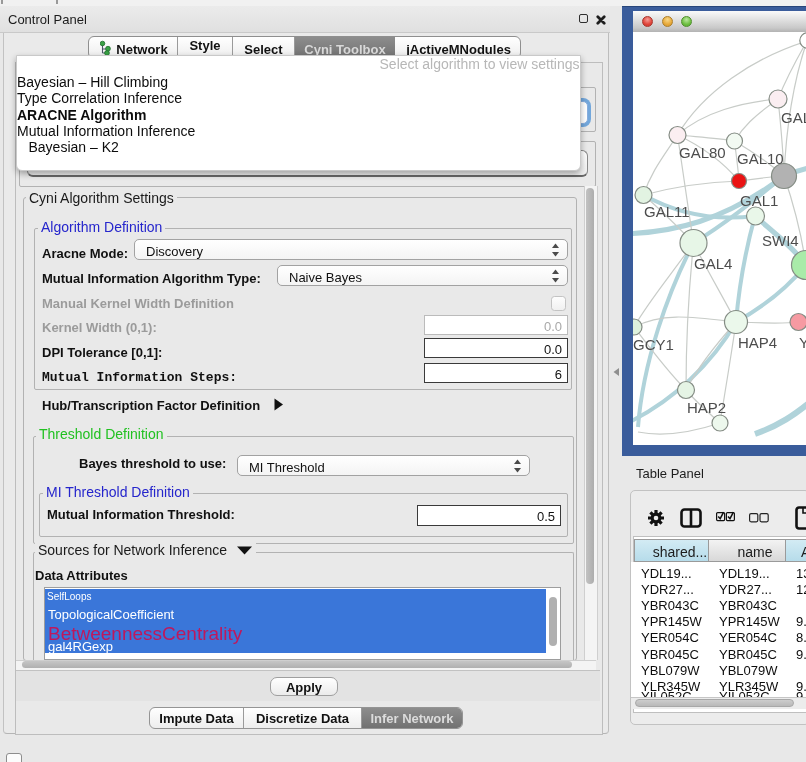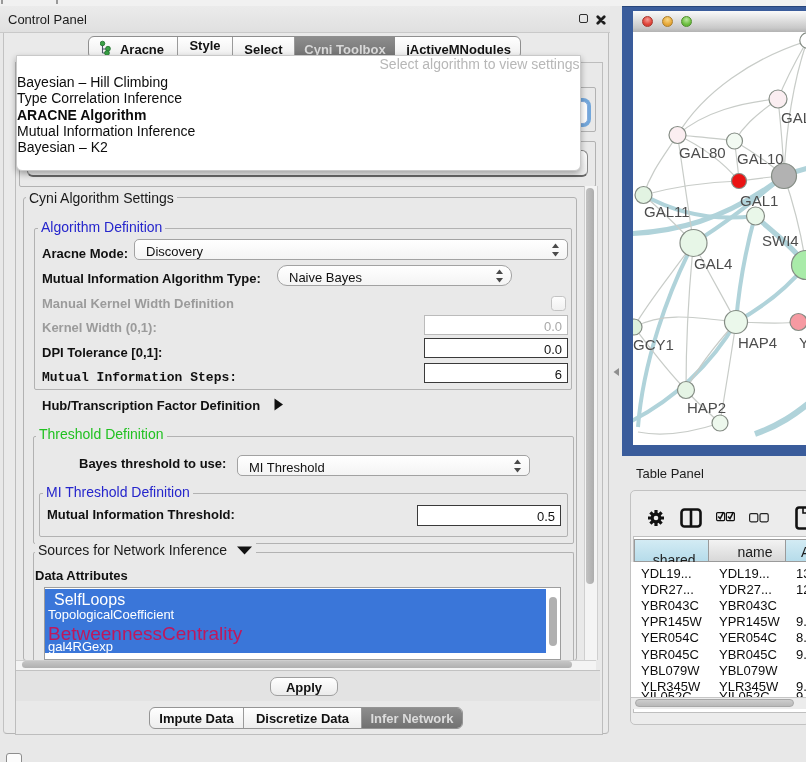--- a/index.html
+++ b/index.html
@@ -35,21 +35,21 @@
 <div class="abs" style="left:3px;top:33px;width:606px;height:701px;background:#eaeaea;border-left:1px solid #c2c2c2;border-right:1px solid #bdbdbd;border-bottom:1px solid #b5b5b5;border-radius:0 0 4px 4px;box-sizing:border-box;"></div>
 
 <div class="abs" id="tabs" style="left:88px;top:36px;width:433px;height:23px;border:1px solid #8f8f8f;border-radius:6px;background:linear-gradient(#ffffff,#ededed);box-sizing:border-box;overflow:hidden;">
   <div style="position:absolute;left:0;top:0;width:89px;height:23px;border-right:1px solid #9a9a9a;box-sizing:border-box;"></div>
   <svg style="position:absolute;left:11px;top:3px;" width="13" height="16" viewBox="0 0 13 16">
     <path d="M2.5 4 L2.5 13 M2.5 9 L7.5 9 M2.5 13 L6.5 13" stroke="#4a5568" stroke-width="1.1" fill="none"></path>
     <circle cx="2.5" cy="3.5" r="2.3" fill="#3aa246" stroke="#1f6e2c" stroke-width="0.8"></circle>
     <circle cx="8" cy="8.7" r="2.4" fill="#3aa246" stroke="#1f6e2c" stroke-width="0.8"></circle>
     <circle cx="7" cy="13" r="2.4" fill="#3aa246" stroke="#1f6e2c" stroke-width="0.8"></circle>
   </svg>
-  <div style="position:absolute;left:22px;top:4.5px;width:62px;text-align:center;font-size:13px;font-weight:bold;color:#111;">Aracne</div>
+  <div style="position:absolute;left:22px;top:4.5px;width:62px;text-align:center;font-size:13px;font-weight:bold;color:#111;">Network</div>
   <div style="position:absolute;left:89px;top:0;width:55px;height:23px;border-right:1px solid #9a9a9a;box-sizing:border-box;text-align:center;font-size:13px;font-weight:bold;color:#111;padding-top:1px;">Style</div>
   <div style="position:absolute;left:144px;top:0;width:62px;height:23px;border-right:1px solid #9a9a9a;box-sizing:border-box;text-align:center;font-size:13px;font-weight:bold;color:#111;padding-top:4.5px;">Select</div>
   <div style="position:absolute;left:206px;top:0;width:100px;height:23px;background:linear-gradient(#8d8d8d,#6f6f6f);text-align:center;font-size:13px;font-weight:bold;color:#d9d9d9;padding-top:4.5px;box-sizing:border-box;">Cyni Toolbox</div>
   <div style="position:absolute;left:306px;top:0;width:127px;height:23px;text-align:center;font-size:13px;font-weight:bold;color:#111;padding-top:4.5px;box-sizing:border-box;">jActiveMNodules</div>
 </div>
 
 <div class="abs" style="left:15px;top:62px;width:586px;height:671px;border:1px solid #bdbdbd;background:#e9e9e9;"></div>
 
 <div class="etch" style="left:19px;top:87px;width:575px;height:43px;"></div>
 <div class="abs" style="left:27px;top:101px;width:561px;height:23px;border:1px solid #88aede;border-radius:5px;background:#fff;box-shadow:0 0 0 3px rgba(85,150,215,0.8);box-sizing:border-box;"></div>
@@ -67,21 +67,21 @@
 <div class="lbl b" style="left:42px;top:246px;">Aracne Mode:</div>
 <div class="combo" style="left:134px;top:239px;width:434px;height:21px;">
   <div class="ct">Discovery</div>
   <svg class="updn" viewBox="0 0 9 14">
       <path d="M4.5 0.5 L8 5 L1 5 Z" fill="#4a4a4a"></path>
       <path d="M4.5 13.5 L8 9 L1 9 Z" fill="#4a4a4a"></path>
     </svg>
 </div>
 
 <div class="lbl b" style="left:42px;top:271px;">Mutual Information Algorithm Type:</div>
-<div class="combo" style="left:277px;top:265px;width:235px;height:21px;border-radius:10px;">
+<div class="combo" style="left:277px;top:265px;width:291px;height:21px;">
   <div class="ct">Naive Bayes</div>
   <svg class="updn" viewBox="0 0 9 14">
       <path d="M4.5 0.5 L8 5 L1 5 Z" fill="#4a4a4a"></path>
       <path d="M4.5 13.5 L8 9 L1 9 Z" fill="#4a4a4a"></path>
     </svg>
 </div>
 
 <div class="lbl b gray" style="left:42px;top:296px;">Manual Kernel Width Definition</div>
 <div class="abs" style="left:551px;top:296px;width:13px;height:13px;border:1px solid #c3c3c3;border-radius:3.5px;background:linear-gradient(#fdfdfd,#f0f0f0);"></div>
 
@@ -117,21 +117,21 @@
 <div class="fld" style="left:417px;top:505px;width:144px;height:21px;border:1.5px solid #3a3a3a;padding-top:3px;">0.5</div>
 
 <div class="etch" style="left:33px;top:552px;width:539px;height:107px;border-bottom:none;border-radius:2px 2px 0 0;"></div>
 <div class="gtitle" style="left:35px;top:543px;color:#1a1a1a;">Sources for Network Inference <svg width="17" height="9" viewBox="0 0 16 9" style="margin-left:5px;">
       <path d="M0.5 0.5 L15.5 0.5 L8 8.5 Z" fill="#111"></path>
     </svg></div>
 
 <div class="lbl b" style="left:35px;top:568px;">Data Attributes</div>
 <div class="abs" style="left:44px;top:587px;width:517px;height:73px;border:1px solid #9d9d9d;background:#fff;box-sizing:border-box;">
   <div style="position:absolute;left:0;top:1px;width:501px;height:64px;background:#3a76d9;"></div>
-  <div style="position:absolute;left:9px;top:2.5px;font-size:16px;color:#fff;">SelfLoops</div>
+  <div style="position:absolute;left:2px;top:2.5px;font-size:10px;color:#fff;">SelfLoops</div>
   <div style="position:absolute;left:3px;top:18.7px;font-size:13px;color:#fff;">TopologicalCoefficient</div>
   <div style="position:absolute;left:3px;top:34.9px;font-size:19px;color:#be185d;">BetweennessCentrality</div>
   <div style="position:absolute;left:3px;top:51.1px;font-size:13px;color:#fff;">gal4RGexp</div>
   <div style="position:absolute;left:504px;top:9px;width:8px;height:49px;background:#b0b0b0;border-radius:4px;"></div>
 </div>
 
 <div class="abs" style="left:584px;top:186px;width:12px;height:474px;background:#f4f4f4;border-left:1px solid #cfcfcf;border-right:1px solid #cfcfcf;"></div>
 <div class="abs" style="left:586px;top:188px;width:8px;height:396px;background:linear-gradient(90deg,#c2c2c2,#adadad);border-radius:4px;"></div>
 <div class="abs" style="left:16px;top:660px;width:580px;height:10px;background:#f4f4f4;border-top:1px solid #cfcfcf;"></div>
 <div class="abs" style="left:22px;top:661px;width:550px;height:7px;background:linear-gradient(#c6c6c6,#b0b0b0);border-radius:4px;"></div>
@@ -148,21 +148,21 @@
 </div>
 
 <div class="abs" style="left:6px;top:753px;width:14px;height:12px;border:1.6px solid #8d8d8d;border-radius:3px;background:#fcfcfc;"></div>
 
 <div class="abs" style="left:15.5px;top:55px;width:563px;height:114px;background:#ffffff;border:1px solid #c9c9c9;border-radius:0 0 6px 6px;box-shadow:0 3px 6px rgba(0,0,0,0.32);z-index:50;">
   <div style="position:absolute;left:0;top:0px;width:100%;text-align:right;font-size:14px;color:#b7b7b7;">Select algorithm to view settings</div>
   <div style="position:absolute;left:0.5px;top:18.2px;font-size:14px;color:#0c0c0c;">Bayesian – Hill Climbing</div>
   <div style="position:absolute;left:0.5px;top:34.4px;font-size:14px;color:#0c0c0c;">Type Correlation Inference</div>
   <div style="position:absolute;left:0.5px;top:50.6px;font-size:14px;color:#0c0c0c;font-weight:bold;">ARACNE Algorithm</div>
   <div style="position:absolute;left:0.5px;top:66.8px;font-size:14px;color:#0c0c0c;">Mutual Information Inference</div>
-  <div style="position:absolute;left:1px;top:83px;font-size:14px;color:#0c0c0c;">Bayesian – K2</div>
+  <div style="position:absolute;left:12px;top:83px;font-size:14px;color:#0c0c0c;">Bayesian – K2</div>
 </div>
 
 <div class="abs" style="left:622px;top:6px;width:184px;height:449px;background:#3a5c9b;border-top:1px solid #27457a;">
   <div style="position:absolute;left:11px;top:4px;width:173px;height:21px;background:linear-gradient(#fafafa,#c9c9c9 80%,#b3b3b3);border-bottom:1px solid #8c8c8c;">
     <div style="position:absolute;left:9px;top:5px;width:11px;height:11px;border-radius:50%;background:radial-gradient(circle at 50% 30%,#f59d97,#e0443a 60%,#c93a30);border:0.5px solid #a8352c;box-sizing:border-box;"></div>
     <div style="position:absolute;left:28.5px;top:5px;width:11px;height:11px;border-radius:50%;background:radial-gradient(circle at 50% 30%,#f8d88a,#e7a939 60%,#cf9430);border:0.5px solid #ad7e28;box-sizing:border-box;"></div>
     <div style="position:absolute;left:48px;top:5px;width:11px;height:11px;border-radius:50%;background:radial-gradient(circle at 50% 30%,#bce8a0,#6dbf40 60%,#58a834);border:0.5px solid #4f8f2c;box-sizing:border-box;"></div>
   </div>
   <div style="position:absolute;left:11px;top:25px;width:173px;height:413px;background:#ffffff;overflow:hidden;">
     <svg width="173" height="413" viewBox="0 0 173 413">
@@ -263,21 +263,21 @@
   </svg>
   <svg class="abs" style="left:749px;top:513px;" width="20" height="10" viewBox="0 0 20 10">
     <rect x="0.6" y="0.6" width="8.2" height="8.2" rx="1.5" fill="none" stroke="#222" stroke-width="1.2"></rect>
     <rect x="11" y="0.6" width="8.2" height="8.2" rx="1.5" fill="none" stroke="#222" stroke-width="1.2"></rect>
   </svg>
   <svg class="abs" style="left:795px;top:506px;" width="16" height="24" viewBox="0 0 16 24">
     <rect x="1.5" y="1.5" width="15" height="21" rx="2.5" fill="none" stroke="#111" stroke-width="2.6"></rect>
     <path d="M8 1.5 L8 7 L16 7" stroke="#111" stroke-width="1.6" fill="none"></path>
   </svg>
 
-  <div class="abs" style="left:634px;top:539px;width:75px;height:23px;background:linear-gradient(#d3ebf4,#b6dcea);border:1px solid #9a9a9a;box-sizing:border-box;text-align:center;font-size:14px;color:#1d1d1d;padding-top:12px;padding-left:17px;">shared...</div>
+  <div class="abs" style="left:634px;top:539px;width:75px;height:23px;background:linear-gradient(#d3ebf4,#b6dcea);border:1px solid #9a9a9a;box-sizing:border-box;text-align:center;font-size:14px;color:#1d1d1d;padding-top:4px;padding-left:17px;">shared...</div>
   <div class="abs" style="left:708px;top:539px;width:78px;height:23px;background:linear-gradient(#f3f3f3,#d8d8d8);border:1px solid #9a9a9a;box-sizing:border-box;text-align:center;font-size:14px;color:#1d1d1d;padding-top:4px;padding-left:16px;">name</div>
   <div class="abs" style="left:785px;top:539px;width:30px;height:23px;background:linear-gradient(#d3ebf4,#b6dcea);border:1px solid #9a9a9a;box-sizing:border-box;font-size:14px;color:#1d1d1d;padding-top:4px;padding-left:15px;">A</div>
 
   <div class="abs" style="left:631px;top:562px;width:175px;height:135.5px;background:#fff;overflow:hidden;font-size:13px;color:#0d0d0d;">
     <div style="position:absolute;left:10px;top:3.5px;">YDL19...</div>
     <div style="position:absolute;left:88px;top:3.5px;">YDL19...</div>
     <div style="position:absolute;left:165px;top:3.5px;">13</div>
     <div style="position:absolute;left:10px;top:19.7px;">YDR27...</div>
     <div style="position:absolute;left:88px;top:19.7px;">YDR27...</div>
     <div style="position:absolute;left:165px;top:19.7px;">12</div>

